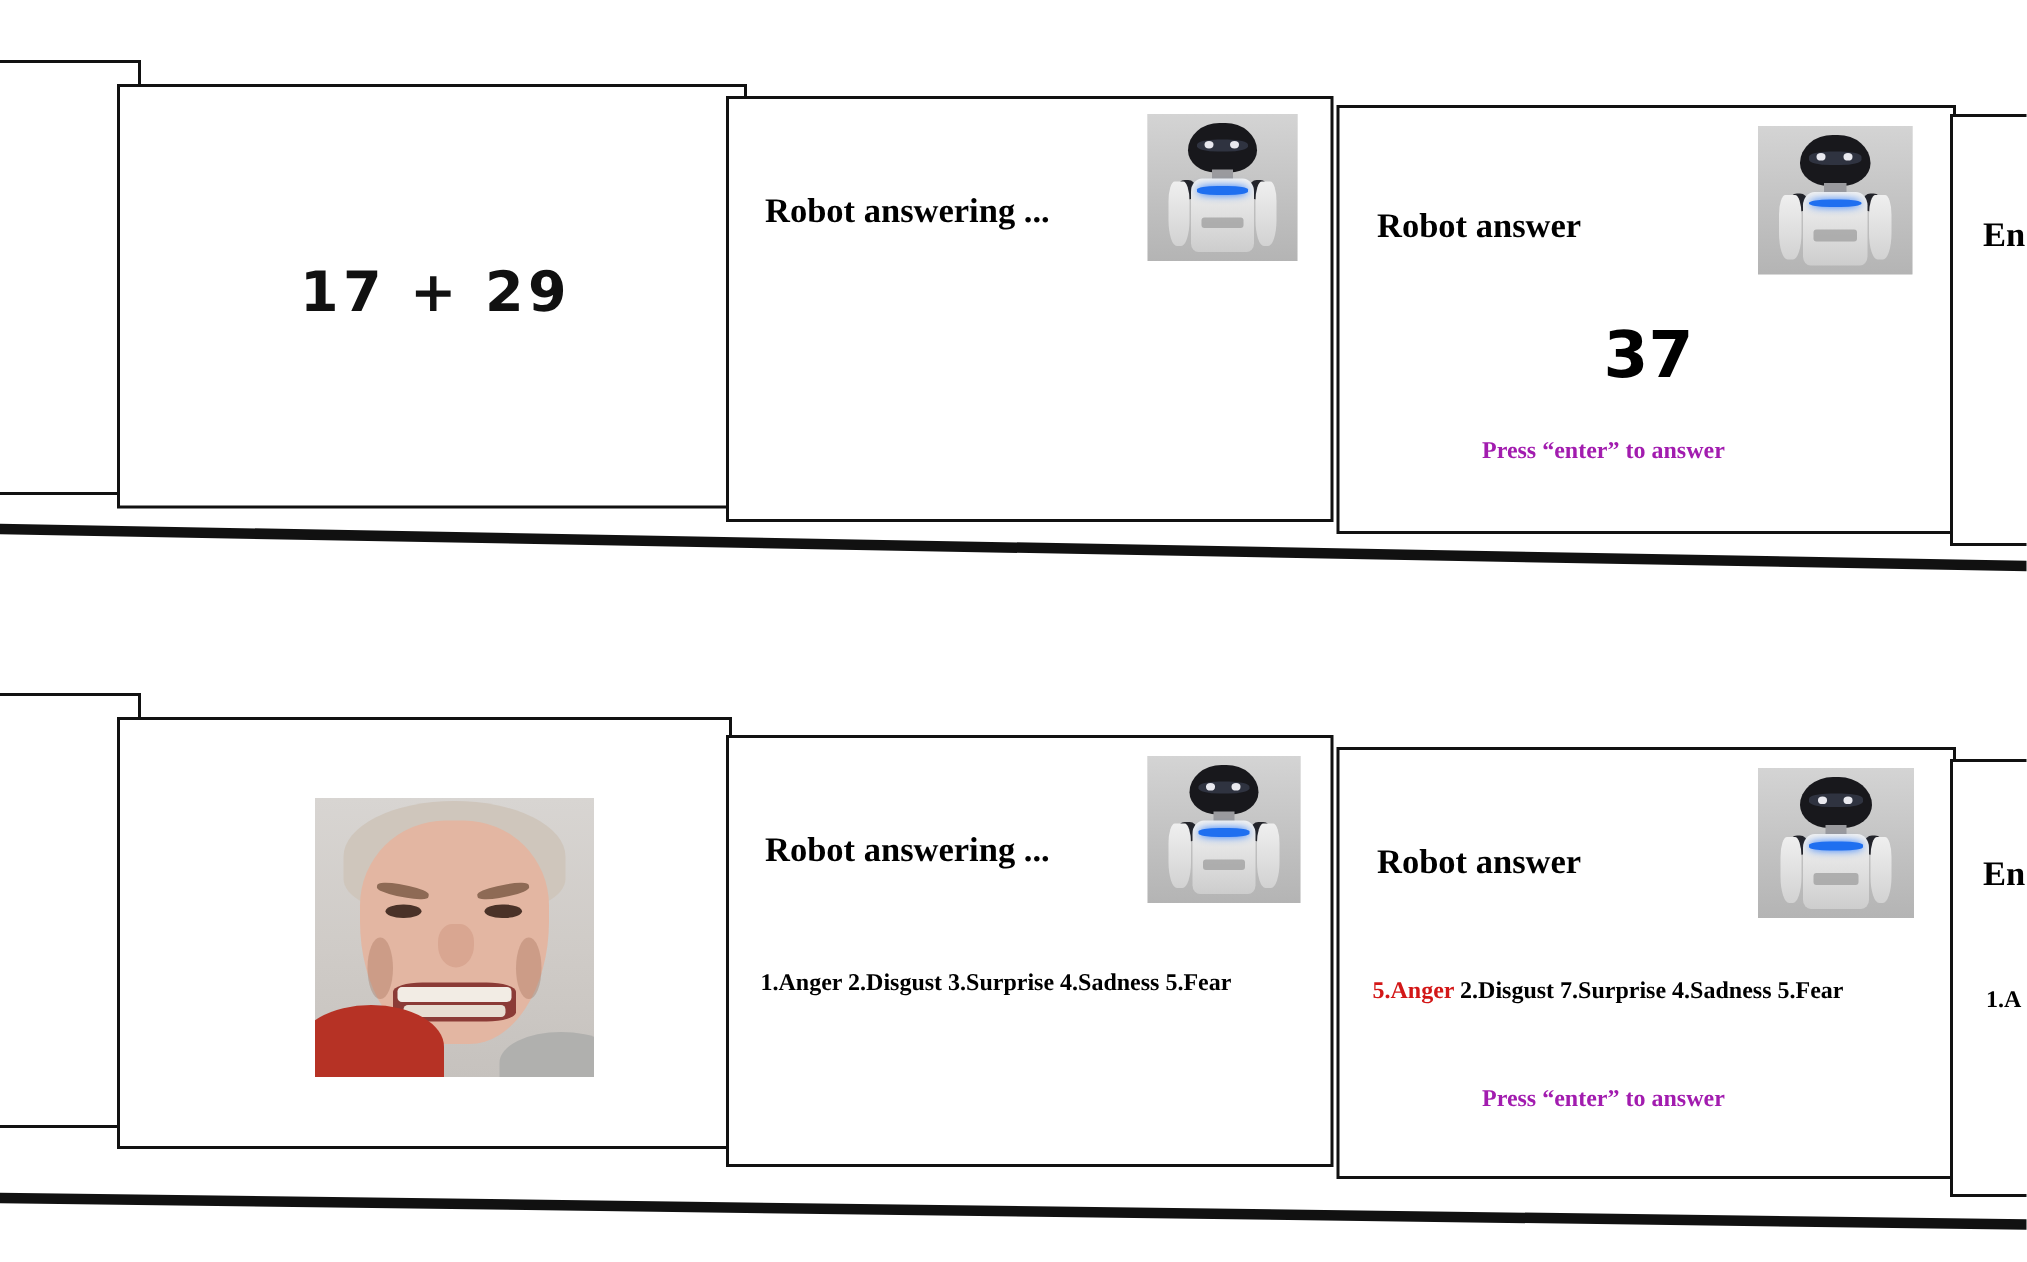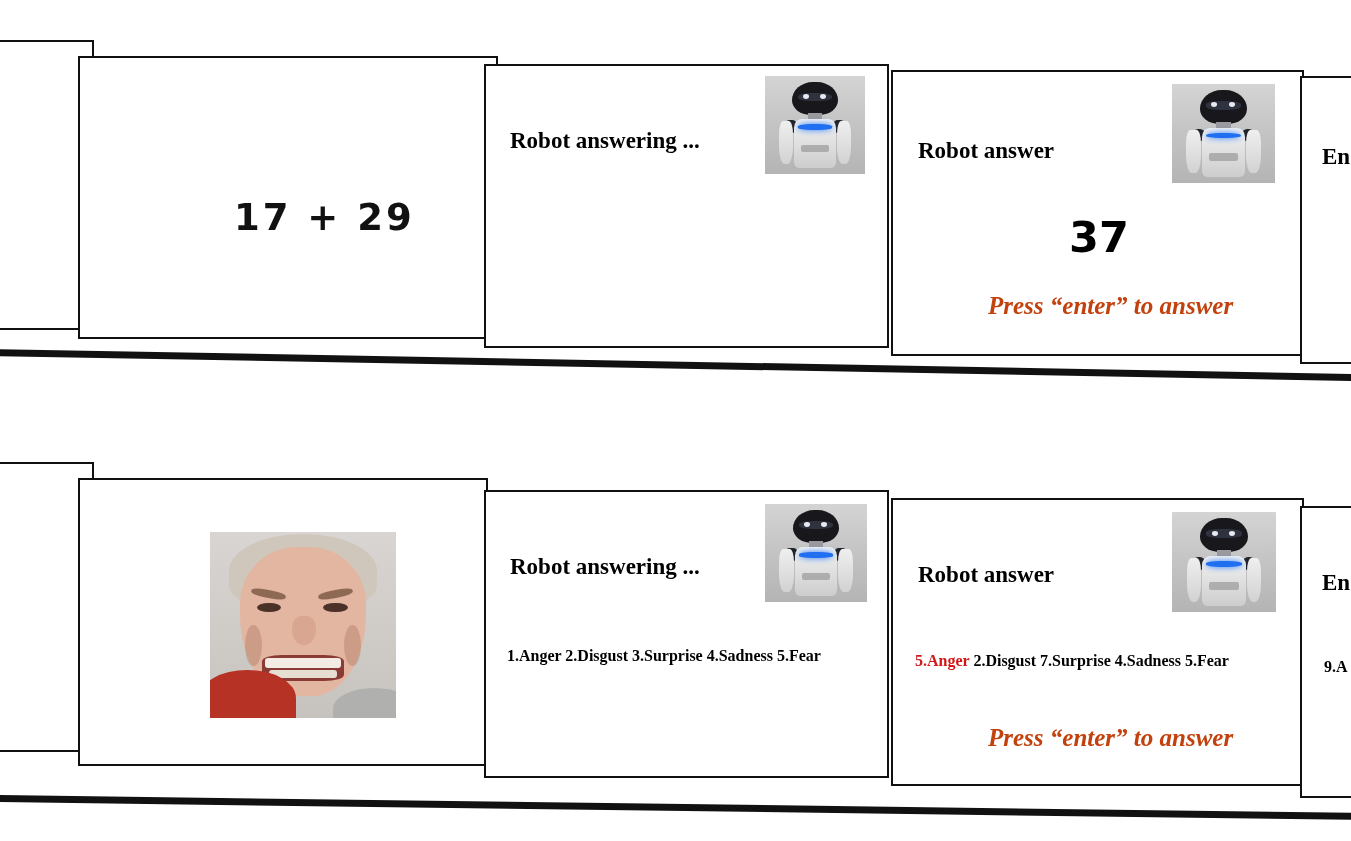--- a/index.html
+++ b/index.html
@@ -68,24 +68,23 @@
     font-family: "DejaVu Sans", sans-serif;
     font-weight: bold;
     font-size: 37px;
     letter-spacing: 3px;
     color: #111111;
     white-space: nowrap;
   }
   .press-hint {
     position: absolute;
     font-weight: bold;
-    font-size: 25px;
-    color: #c2410c;
-    white-space: nowrap;
-    font-style: italic;
+    font-size: 16px;
+    color: #a21caf;
+    white-space: nowrap;
   }
   .options {
     position: absolute;
     font-weight: bold;
     font-size: 16px;
     color: #000000;
     white-space: nowrap;
   }
   .options .hl {
     color: #d31717;
@@ -305,21 +304,21 @@
   .facephoto .cheekline.r { left: 72%; }
 </style>
 </head>
 <body>
 
 <div class="stage">
 
   <div class="card" style="left:-96px; top:40px; width:190px; height:290px;"></div>
 
   <div class="card" style="left:78px; top:56px; width:420px; height:283px;">
-    <span class="equation" style="left:120px; top:138px;margin-left:34px;">17  +  29</span>
+    <span class="equation" style="left:120px; top:115px;">17  +  29</span>
   </div>
 
   <div class="card" style="left:484px; top:64px; width:405px; height:284px;">
     <span class="card-head" style="left:24px; top:62px;">Robot answering ...</span>
     <div class="robot" style="left:279px; top:10px; width:100px; height:98px;">
       <div class="bg"></div>
       <div class="head"></div>
       <div class="visor"></div>
       <div class="eye l"></div>
       <div class="eye r"></div>
@@ -423,18 +422,18 @@
       <div class="arm l"></div>
       <div class="arm r"></div>
       <div class="torso"></div>
       <div class="chest-led"></div>
       <div class="label"></div>
     </div>
   </div>
 
   <div class="card" style="left:1300px; top:506px; width:180px; height:292px;">
     <span class="card-head" style="left:20px; top:62px;">En</span>
-    <span class="options" style="left:22px; top:150px;">9.A</span>
+    <span class="options" style="left:22px; top:150px;">1.A</span>
   </div>
 
   <div class="timeline" style="left:-8px; top:795px; width:1372px; transform: rotate(0.75deg);"></div>
 
 </div>
 
 </body></html>

